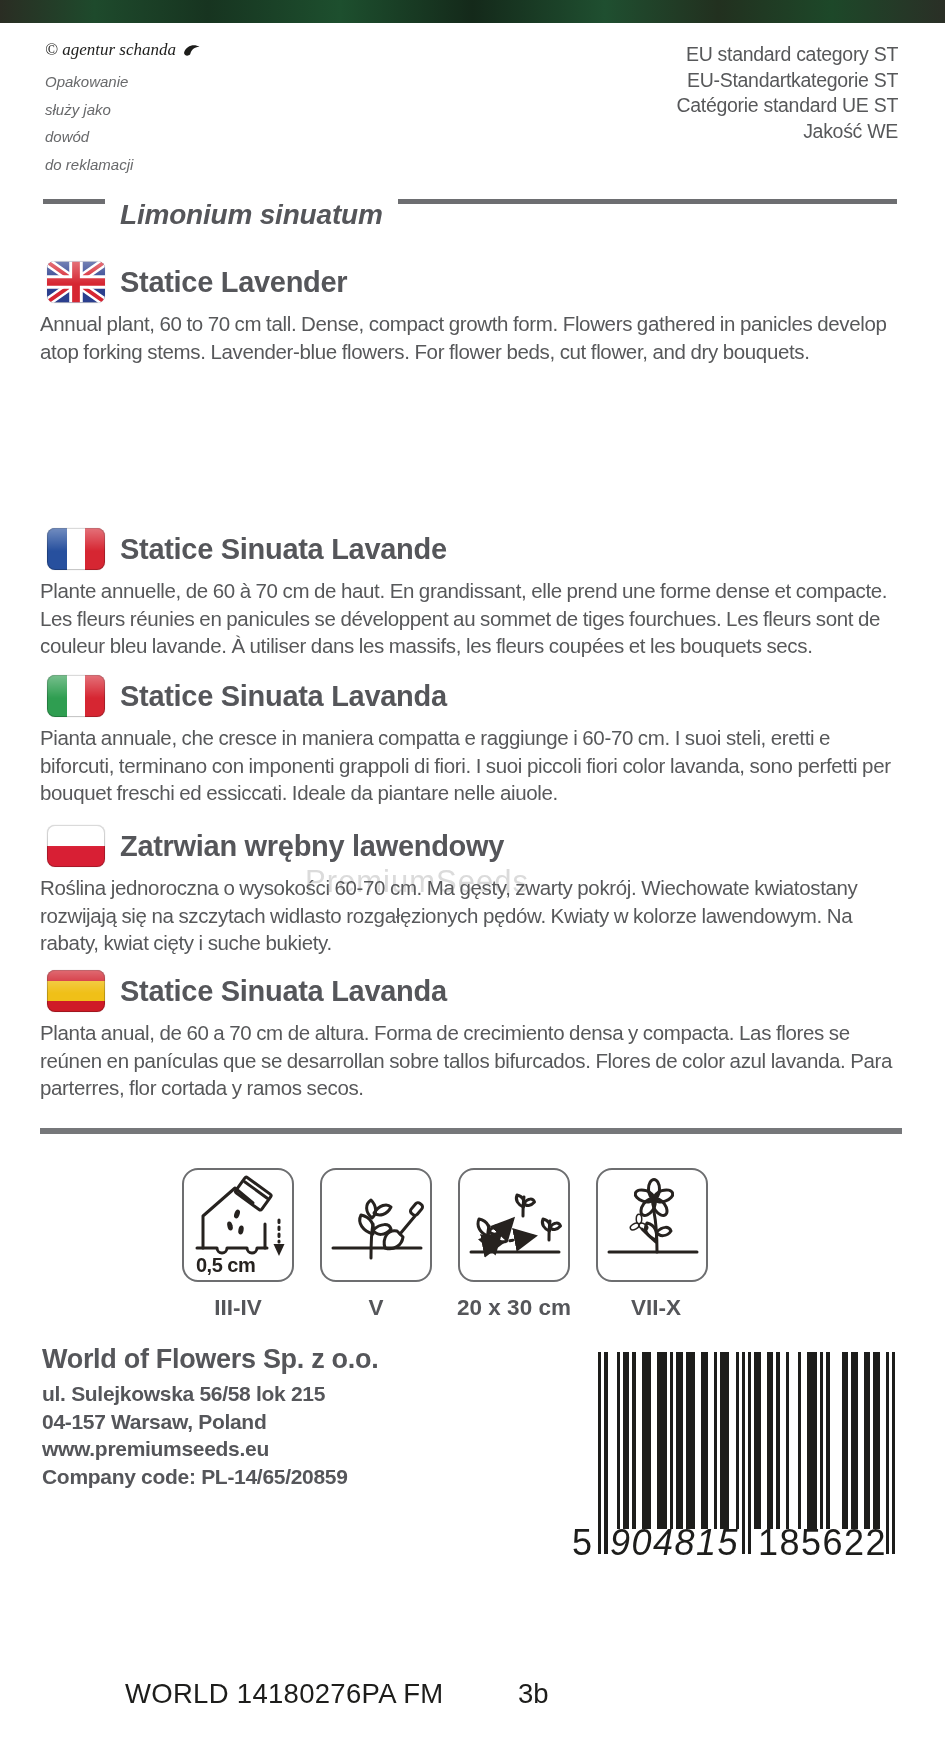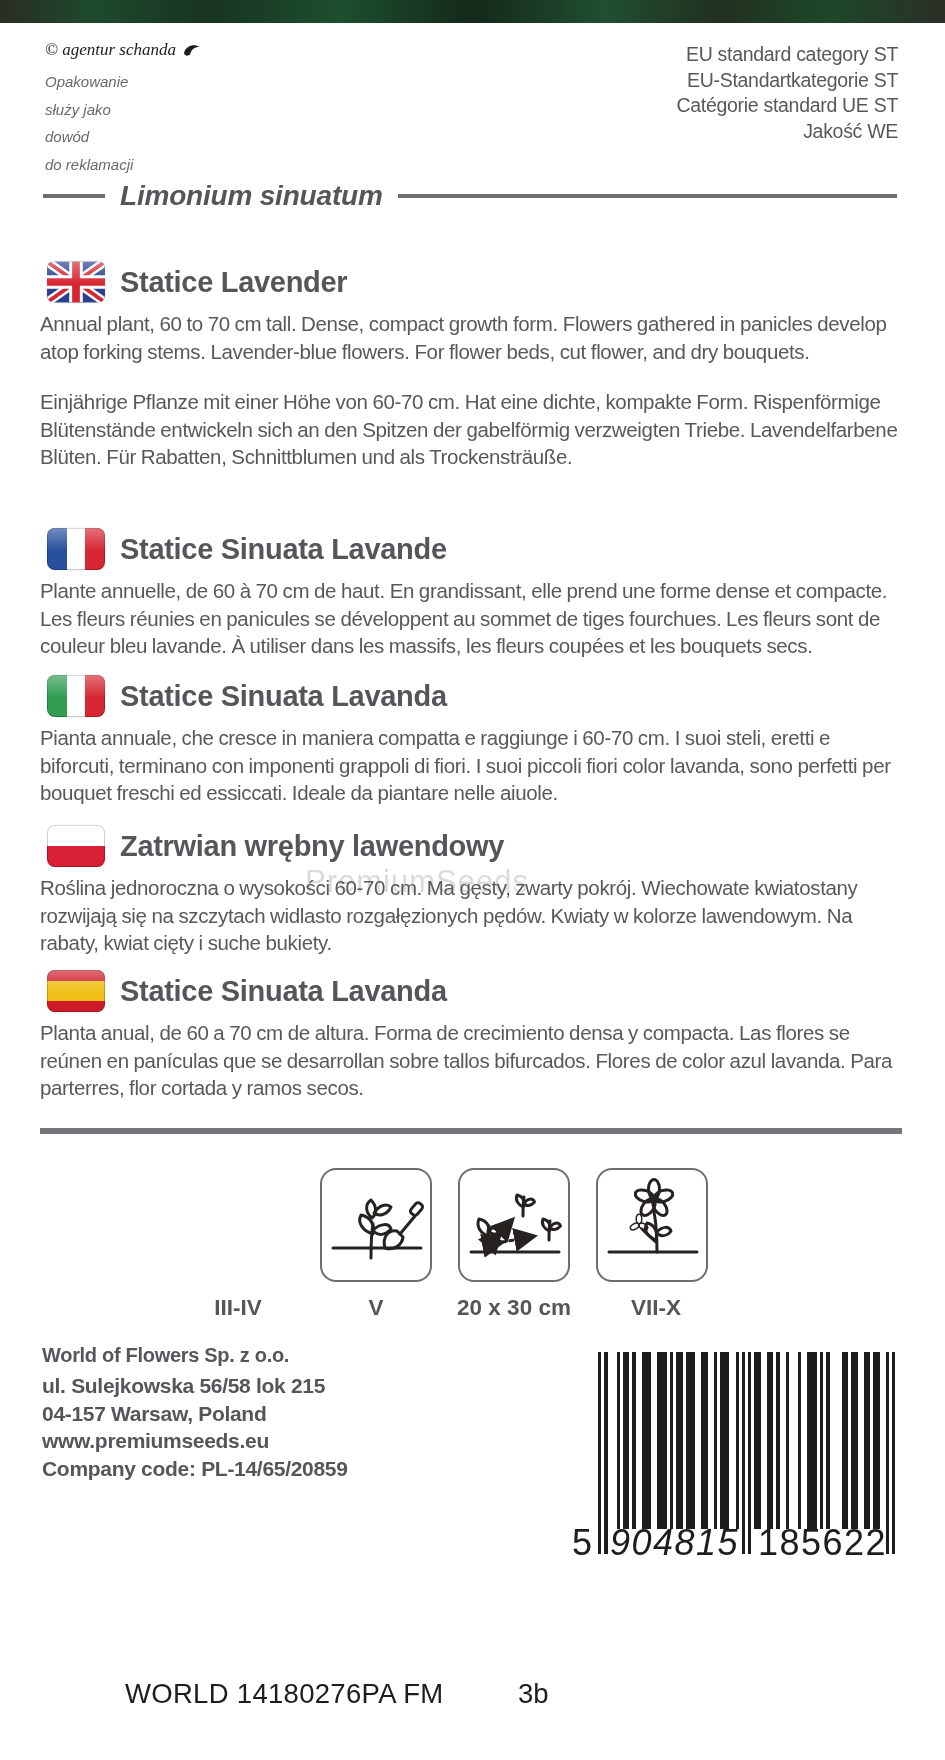--- a/index.html
+++ b/index.html
@@ -10,21 +10,21 @@
   
   .band{
     position:absolute;left:0;top:0;width:945px;height:23px;
     background:linear-gradient(90deg,#2a2d23 0%,#1e4a2c 10%,#173420 22%,#1d4f2e 36%,#14291a 50%,#1f4f30 64%,#22301f 76%,#1d4829 88%,#2a2f26 100%);
   }
   
   .copyright{position:absolute;left:45px;top:40px;font-family:"Liberation Serif",serif;font-style:italic;font-size:17px;color:#1d1d1b;display:flex;align-items:center;gap:6px;}
   .claim{position:absolute;left:45px;top:68px;font-style:italic;font-size:15px;line-height:27.5px;color:#68696b;}
   .eu-block{position:absolute;right:47px;top:42px;text-align:right;font-size:19.5px;line-height:25.5px;color:#57585a;letter-spacing:-0.3px;}
   
-  .title-row{position:absolute;left:43px;right:48px;top:180px;height:32px;display:flex;align-items:center;}
+  .title-row{position:absolute;left:43px;right:48px;top:199px;height:32px;display:flex;}
   .title-line{height:4.5px;background:#6d6e71;}
   .title-line.short{width:62px;}
   .title-line.long{flex:1;}
   .latin-title{font-size:28px;font-weight:bold;font-style:italic;color:#55565a;margin:0 15px;letter-spacing:-0.2px;white-space:nowrap;}
   
   .section{position:absolute;left:40px;width:868px;z-index:2;}
   .flag-row{display:flex;align-items:center;gap:15px;height:42px;}
   .flag{width:58px;height:42px;border-radius:8px;position:relative;overflow:hidden;flex:0 0 auto;margin-left:7px;
         box-shadow:inset 0 0 0 1px rgba(0,0,0,.22),0 0 1px rgba(0,0,0,.25);}
   .flag::after{content:"";position:absolute;inset:0;border-radius:inherit;
@@ -41,21 +41,21 @@
   .watermark{position:absolute;left:305px;top:864px;z-index:1;font-size:31px;color:#cfcfcf;opacity:.75;letter-spacing:1px;}
   
   .divider{position:absolute;left:40px;top:1128px;width:862px;height:6px;background:#76777a;}
   
   .picto-box{position:absolute;top:1168px;width:112px;height:114px;border:2.5px solid #6d6e70;border-radius:16px;box-sizing:border-box;background:#fff;}
   .picto-box svg{position:absolute;left:3px;top:2px;}
   .depth-label{position:absolute;left:12px;bottom:3px;font-size:20px;font-weight:bold;color:#26221f;letter-spacing:-0.5px;}
   .picto-label{position:absolute;top:1295px;width:130px;text-align:center;font-size:22.5px;font-weight:bold;color:#55565a;white-space:nowrap;}
   
   .company{position:absolute;left:42px;top:1344px;color:#55565a;}
-  .company-name{font-size:20px;font-weight:bold;letter-spacing:-0.3px;margin-bottom:5px;}
+  .company-name{font-size:27px;font-weight:bold;letter-spacing:-0.3px;margin-bottom:5px;}
   .company-line{font-size:21px;font-weight:bold;line-height:27.5px;letter-spacing:-0.3px;}
   
   .barcode{position:absolute;left:572px;top:1352px;width:330px;height:215px;}
   .bc-bars{position:absolute;left:26px;top:0;width:297px;height:203px;}
   .bc-bars .bar{position:absolute;top:0;background:#1d1d1b;}
   .bc-digit-first{position:absolute;left:0;top:170px;font-size:36px;color:#1d1d1b;}
   .bc-group{position:absolute;top:170px;width:132px;font-size:36px;color:#1d1d1b;letter-spacing:1.5px;white-space:nowrap;}
   .bc-group.left{left:38px;font-style:italic;}
   .bc-group.right{left:186px;}
   
@@ -109,21 +109,20 @@
           <path d="M30,0 V42 M0,21 H60" stroke="#ffffff" stroke-width="14"></path>
           <path d="M30,0 V42 M0,21 H60" stroke="#d62632" stroke-width="8"></path>
         </svg>
       </div>
       <div class="heading">Statice Lavender</div>
     </div>
     <p class="body-text">Annual plant, 60 to 70 cm tall. Dense, compact growth form. Flowers gathered in panicles develop atop forking stems. Lavender-blue flowers. For flower beds, cut flower, and dry bouquets.</p>
   </div>
 
   <div class="section" style="top:381px">
-    <p class="body-text">Einjährige Pflanze mit einer Höhe von 60-70 cm. Hat eine dichte, kompakte Form. Rispenförmige Blütenstände entwickeln sich an den Spitzen der gabelförmig verzweigten Triebe. Lavendelfarbene Blüten. Für Rabatten, Schnittblumen und als Trockensträuße.</p>
   </div>
 
   <div class="section" style="top:528px">
     <div class="flag-row">
       <div class="flag flag-fr"></div>
       <div class="heading">Statice Sinuata Lavande</div>
     </div>
     <p class="body-text">Plante annuelle, de 60 à 70 cm de haut. En grandissant, elle prend une forme dense et compacte. Les fleurs réunies en panicules se développent au sommet de tiges fourchues. Les fleurs sont de couleur bleu lavande. À utiliser dans les massifs, les fleurs coupées et les bouquets secs.</p>
   </div>
 
@@ -146,20 +145,37 @@
   <div class="section" style="top:970px">
     <div class="flag-row">
       <div class="flag flag-es"></div>
       <div class="heading">Statice Sinuata Lavanda</div>
     </div>
     <p class="body-text">Planta anual, de 60 a 70 cm de altura. Forma de crecimiento densa y compacta. Las flores se reúnen en panículas que se desarrollan sobre tallos bifurcados. Flores de color azul lavanda. Para parterres, flor cortada y ramos secos.</p>
   </div>
 
   <div class="divider"></div>
 
+  <div class="picto-box" style="left:182px">
+    <svg viewBox="0 0 104 104" width="104" height="104">
+      <path class="icon-stroke" d="M10 76 H30 a5 5 0 0 0 10 0 H60 a5 5 0 0 0 10 0 H80" stroke-width="3.5"></path>
+      <path class="icon-stroke" d="M16 76 V44 L48 16 L66 31"></path>
+      <path class="icon-stroke" d="M78 52 V76"></path>
+      <g transform="rotate(36 66 22)">
+        <rect class="icon-stroke" x="50" y="12" width="32" height="19" rx="2" fill="#ffffff"></rect>
+        <path class="icon-stroke" d="M52 17 L80 17" stroke-width="2"></path>
+      </g>
+      <ellipse cx="50" cy="42" rx="2.6" ry="4.6" fill="#26221f" transform="rotate(20 50 42)"></ellipse>
+      <ellipse cx="43" cy="54" rx="2.6" ry="4.6" fill="#26221f" transform="rotate(-15 43 54)"></ellipse>
+      <ellipse cx="54" cy="58" rx="2.6" ry="4.6" fill="#26221f" transform="rotate(10 54 58)"></ellipse>
+      <path class="icon-stroke" d="M92 48 V70" stroke-dasharray="2.5 4.5"></path>
+      <path d="M86.5 72 H97.5 L92 84 Z" fill="#26221f"></path>
+    </svg>
+    <div class="depth-label">0,5 cm</div>
+  </div>
 
   <div class="picto-box" style="left:320px">
     <svg viewBox="0 0 104 104" width="104" height="104">
       <path class="icon-stroke" d="M8 76 H96" stroke-width="3.5"></path>
       <path class="icon-stroke" d="M46 86 C46 72 46 62 48 52"></path>
       <path class="icon-stroke" d="M48 62 C38 59 32 51 36 43 C46 45 50 53 48 62 Z" fill="#ffffff"></path>
       <path class="icon-stroke" d="M48 58 C56 51 64 51 66 57 C60 64 52 64 48 58 Z" fill="#ffffff"></path>
       <path class="icon-stroke" d="M47 46 C40 40 40 32 46 28 C52 34 52 42 47 46 Z" fill="#ffffff"></path>
       <path class="icon-stroke" d="M49 41 C54 33 62 31 66 35 C62 43 54 45 49 41 Z" fill="#ffffff"></path>
       <path class="icon-stroke" d="M60 76 C57 66 63 57 72 59 L78 65 C77 73 69 79 60 76 Z" fill="#ffffff"></path>

